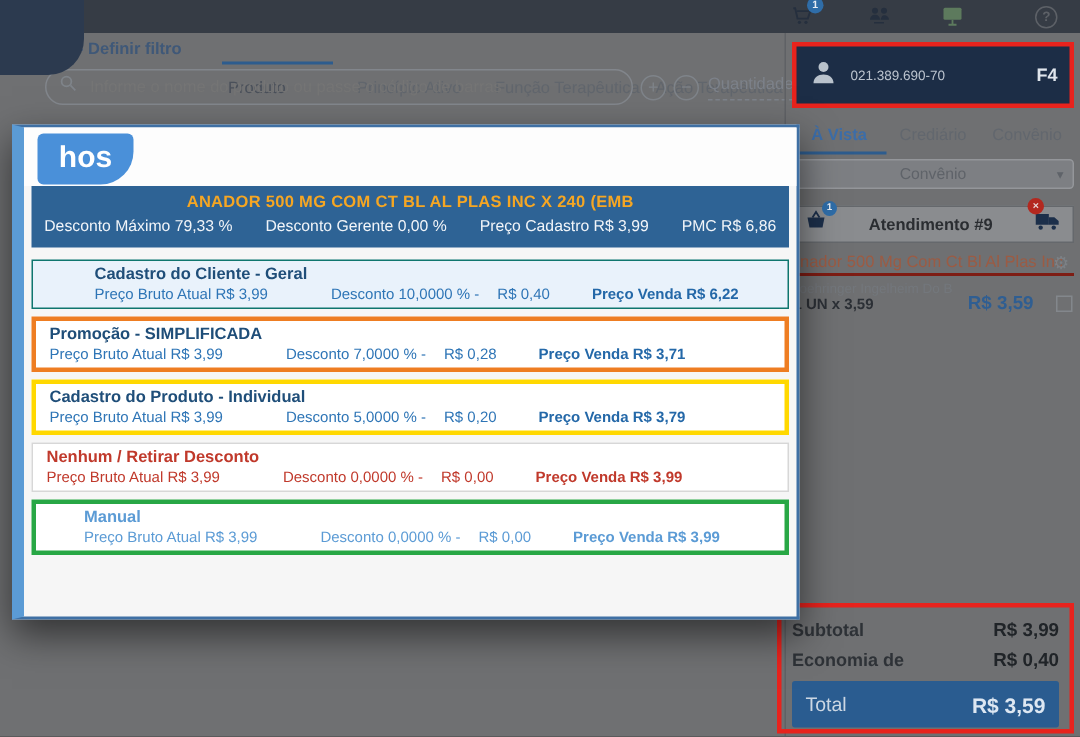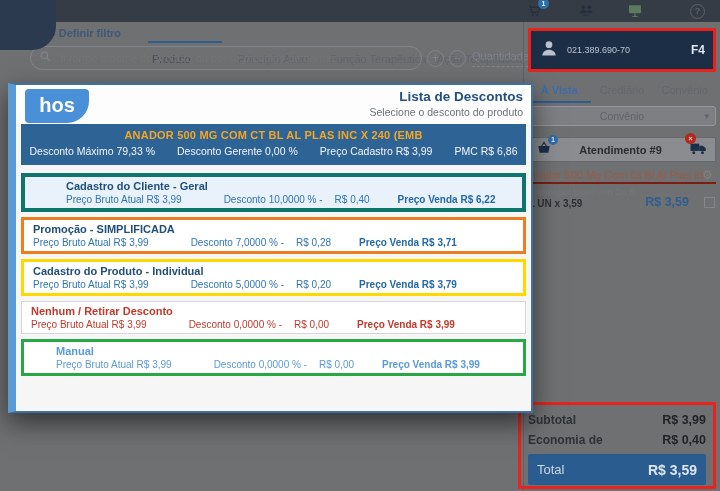--- a/index.html
+++ b/index.html
@@ -102,21 +102,21 @@
   .m-title{font-size:13.5px;font-weight:bold;color:#215081;}
   .m-subtitle{font-size:10.5px;color:#6d7278;}
   .m-infobar{margin:0 5px;height:41px;background:#2e6395;text-align:center;
     padding-top:5px;box-sizing:border-box;}
   .m-prod{font-size:11px;font-weight:bold;color:#f5a623;letter-spacing:.2px;}
   .m-stats{margin-top:4px;display:flex;justify-content:center;gap:22px;
     font-size:10.5px;color:#f2f5f9;}
   .m-rows{margin:8px 5px 0 5px;}
   .drow{background:#ffffff;border:1px solid #d7d7d7;box-sizing:border-box;
     padding:3px 9px;margin-bottom:5px;}
-  .drow.hl-red{border:4px solid #0f766e;background:#e9f2fb;padding-left:41px;}
+  .drow.hl-red{border:1px solid #0f766e;background:#e9f2fb;padding-left:41px;}
   .drow.hl-orange{border:3px solid #ee7d22;}
   .drow.hl-yellow{border:3px solid #ffd800;}
   .drow.hl-green{border:3px solid #28a745;padding-left:32px;}
   .drow-title{font-size:11px;font-weight:bold;}
   .drow-detail{font-size:10px;margin-top:2px;display:flex;align-items:baseline;}
   .drow-detail .dd{margin-left:42px;}
   .drow-detail .dv{margin-left:12px;}
   .drow-detail .pv{margin-left:28px;font-weight:bold;}
   .row-blue .drow-title{color:#1f4e79;}
   .row-blue .drow-detail{color:#2e75b6;}
@@ -250,24 +250,20 @@
     </div>
     <div class="total-bar">
       <span class="t-label">Total</span>
       <span class="t-value">R$ 3,59</span>
     </div>
   </div>
 
   <div class="abs modal">
     <div class="m-head">
       <div class="m-logo">hos</div>
-      <div class="m-titlebox">
-        <div class="m-title">Lista de Descontos</div>
-        <div class="m-subtitle">Selecione o desconto do produto</div>
-      </div>
     </div>
     <div class="m-infobar">
       <div class="m-prod">ANADOR 500 MG COM CT BL AL PLAS INC X 240 (EMB</div>
       <div class="m-stats">
         <span>Desconto Máximo 79,33 %</span>
         <span>Desconto Gerente 0,00 %</span>
         <span>Preço Cadastro R$ 3,99</span>
         <span>PMC R$ 6,86</span>
       </div>
     </div>

